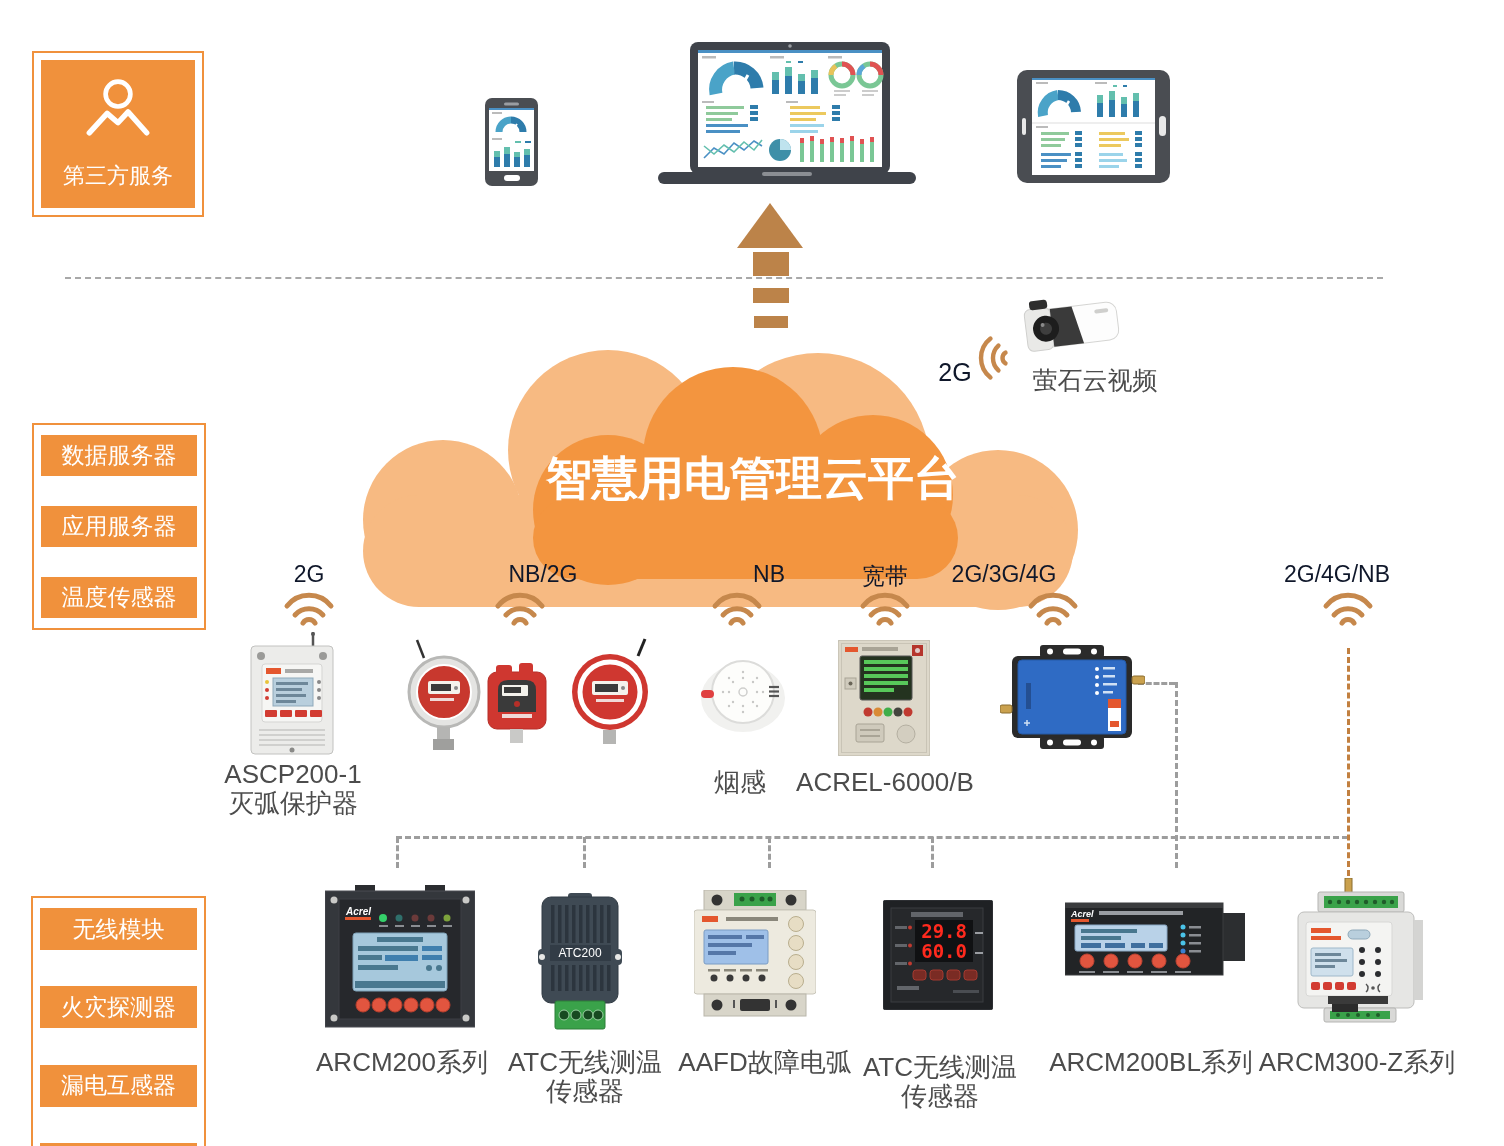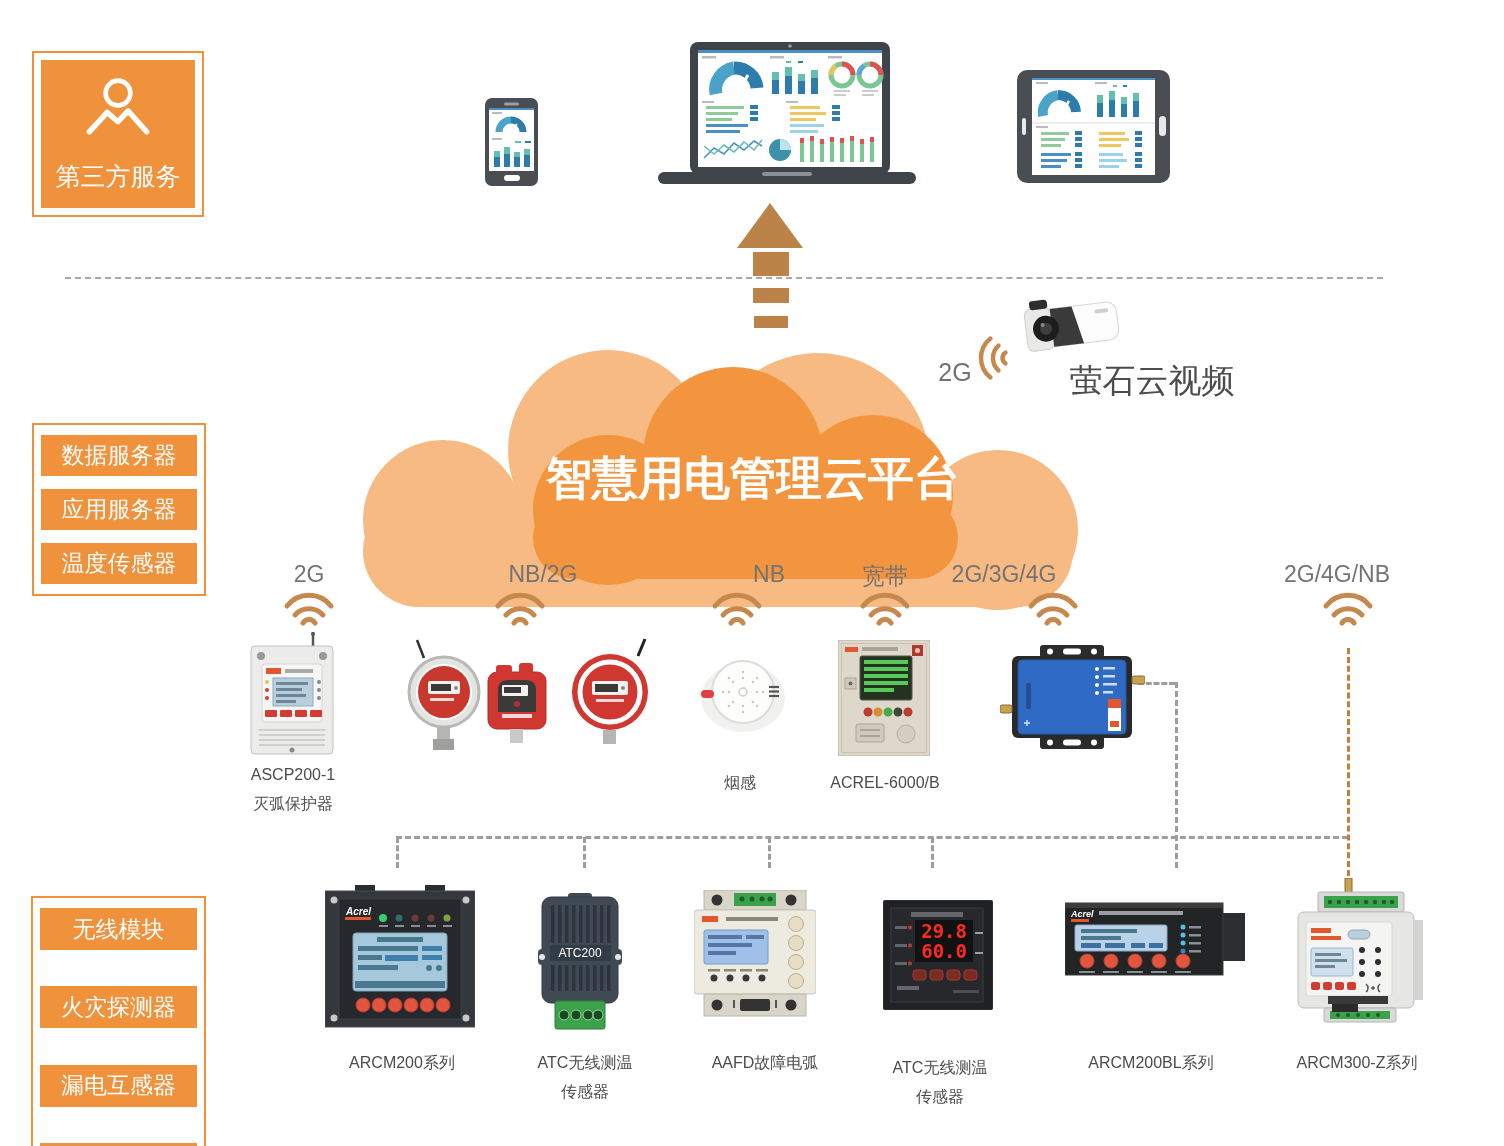--- a/index.html
+++ b/index.html
@@ -8,22 +8,22 @@
   .abs{position:absolute}
   
   .obox-wrap{position:absolute;border:2px solid #f0913c;background:#fff;padding:7px;box-sizing:border-box}
   .obox-fill{background:#f0913c;width:100%;height:100%;display:flex;flex-direction:column;
              align-items:center;justify-content:center;color:#fff}
   .obox-list{position:absolute;border:2px solid #f0913c;background:#fff;display:flex;flex-direction:column;
              justify-content:space-between;padding:10px 7px;box-sizing:border-box}
   .obox-item{background:#f0913c;color:#fff;font-size:23px;display:flex;align-items:center;
              justify-content:center;flex:0 0 41px}
   
-  .sig-label{position:absolute;transform:translateX(-50%);font-size:23px;color:#737373;white-space:nowrap}
-  .dev-label{position:absolute;transform:translateX(-50%);font-size:16px;color:#4c4c4c;text-align:center;
+  .sig-label{position:absolute;transform:translateX(-50%);font-size:23px;color:#0f172a;white-space:nowrap}
+  .dev-label{position:absolute;transform:translateX(-50%);font-size:26px;color:#4c4c4c;text-align:center;
              line-height:29px;white-space:nowrap}
   
   .wifi{position:absolute}
   .wifi path{fill:none;stroke:#c6884c;stroke-width:5;stroke-linecap:round}
   
   .hdash{position:absolute;border-top:2px dashed #a8a8a8}
   .vdash{position:absolute;border-left:3px dashed #9d9d9d}
   .hgdash{position:absolute;border-top:3px dashed #9d9d9d}
   .vodash{position:absolute;border-left:3px dashed #c28040}
   
@@ -47,25 +47,25 @@
   <div class="hgdash" style="left:1138px;top:682px;width:37px"></div>
   <div class="vdash" style="left:1175px;top:682px;height:186px"></div>
   <div class="vodash" style="left:1347px;top:648px;height:228px"></div>
 
   <div class="obox-wrap" style="left:32px;top:51px;width:172px;height:166px">
     <div class="obox-fill">
       <svg width="78" height="62" viewBox="0 0 100 80">
         <circle cx="50" cy="22" r="16" fill="none" stroke="#fff" stroke-width="6"></circle>
         <path d="M13 72 L36 47 L50 59 L63 45 L87 72" fill="none" stroke="#fff" stroke-width="7" stroke-linecap="round" stroke-linejoin="round"></path>
       </svg>
-      <div style="font-size:25px;margin-top:22px">第三方服务</div>
+      <div style="font-size:22px;margin-top:22px">第三方服务</div>
     </div>
   </div>
 
-  <div class="obox-list" style="left:32px;top:423px;width:174px;height:173px">
+  <div class="obox-list" style="left:32px;top:423px;width:174px;height:207px">
     <div class="obox-item">数据服务器</div>
     <div class="obox-item">应用服务器</div>
     <div class="obox-item">温度传感器</div>
   </div>
 
   <div class="obox-list" style="left:31px;top:896px;width:175px;height:301px">
     <div class="obox-item" style="flex-basis:42px">无线模块</div>
     <div class="obox-item" style="flex-basis:42px">火灾探测器</div>
     <div class="obox-item" style="flex-basis:42px">漏电互感器</div>
     <div class="obox-item" style="flex-basis:42px">温度传感器</div>
@@ -258,21 +258,21 @@
       <rect x="22" y="12" width="84" height="38" rx="10" fill="#fdfdfd" stroke="#d5d5d3"></rect>
       <rect x="14" y="10" width="26" height="42" rx="6" fill="#e9e9e7" stroke="#cfcfcd"></rect>
       <path d="M40 12 L62 12 L70 50 L40 50 Z" fill="#3a3a3a"></path>
       <circle cx="34" cy="31" r="13" fill="#1d1d1d"></circle>
       <circle cx="34" cy="31" r="6" fill="#3e3e3e"></circle>
       <circle cx="31" cy="27" r="2" fill="#8a8a8a"></circle>
       <rect x="20" y="2" width="18" height="9" rx="3" fill="#2e2e2e"></rect>
       <rect x="84" y="18" width="14" height="4" rx="2" fill="#cfcfcd"></rect>
     </g>
   </svg>
-  <div class="dev-label" style="left:1152px;top:366px;font-size:33px">萤石云视频</div>
+  <div class="dev-label" style="left:1095px;top:366px;font-size:25px">萤石云视频</div>
 
   <div class="sig-label" style="left:309px;top:561px">2G</div>
   <svg class="wifi" style="left:283px;top:590px" width="52" height="40" viewBox="0 0 52 40">
     <path d="M4 16 A28 28 0 0 1 48 16"></path>
       <path d="M12 25 A19 19 0 0 1 40 25"></path>
       <path d="M20 33 A7 7 0 0 1 32 33"></path>
     </svg>
 
   <div class="sig-label" style="left:543px;top:561px">NB/2G</div>
   <svg class="wifi" style="left:494px;top:590px" width="52" height="40" viewBox="0 0 52 40">

